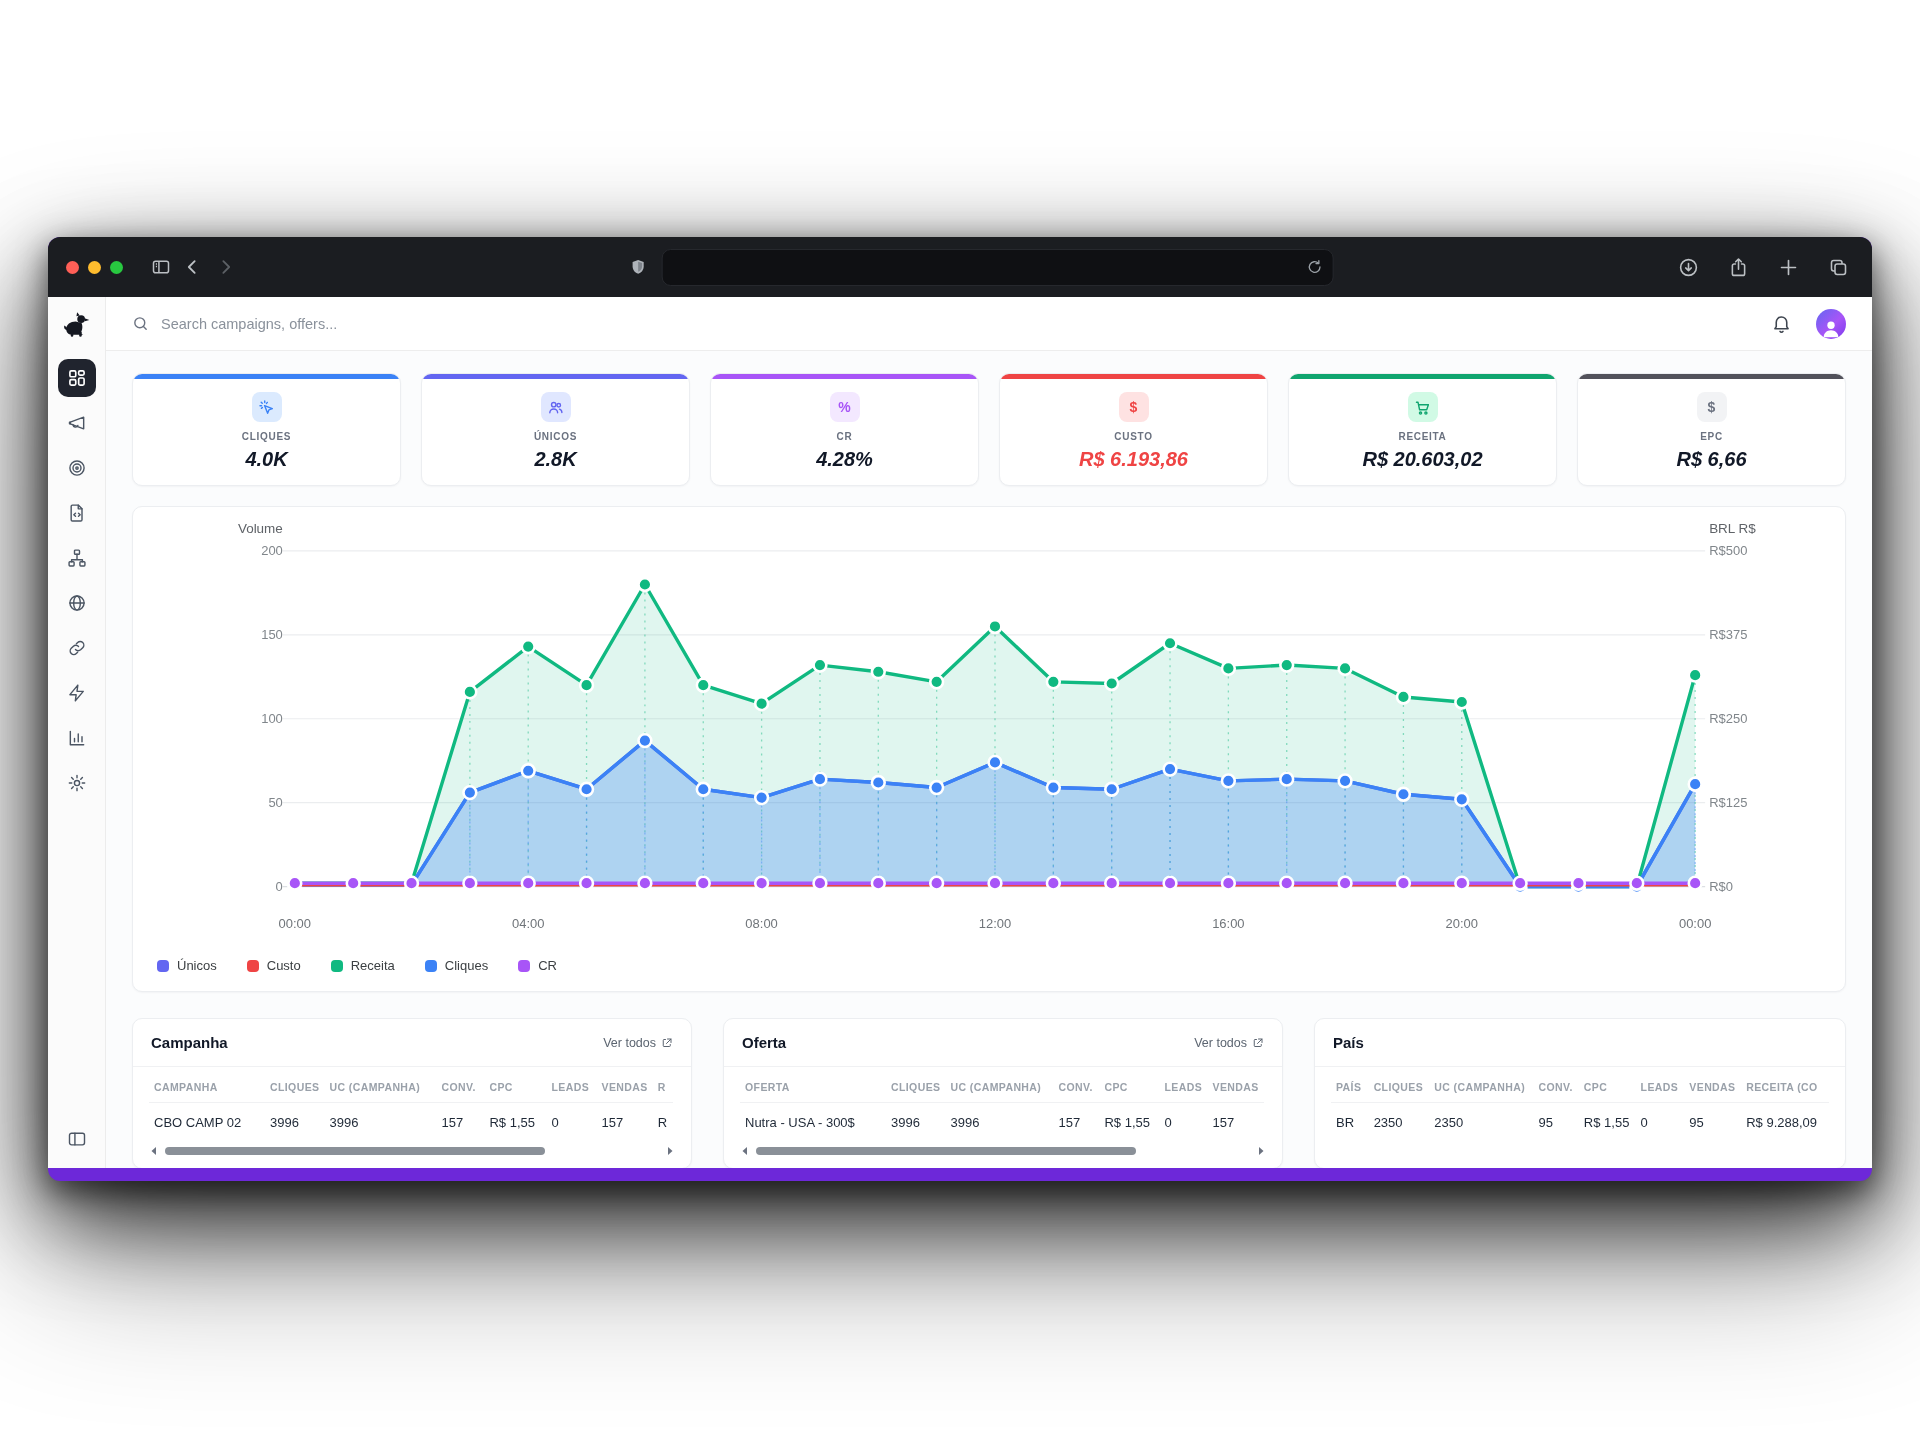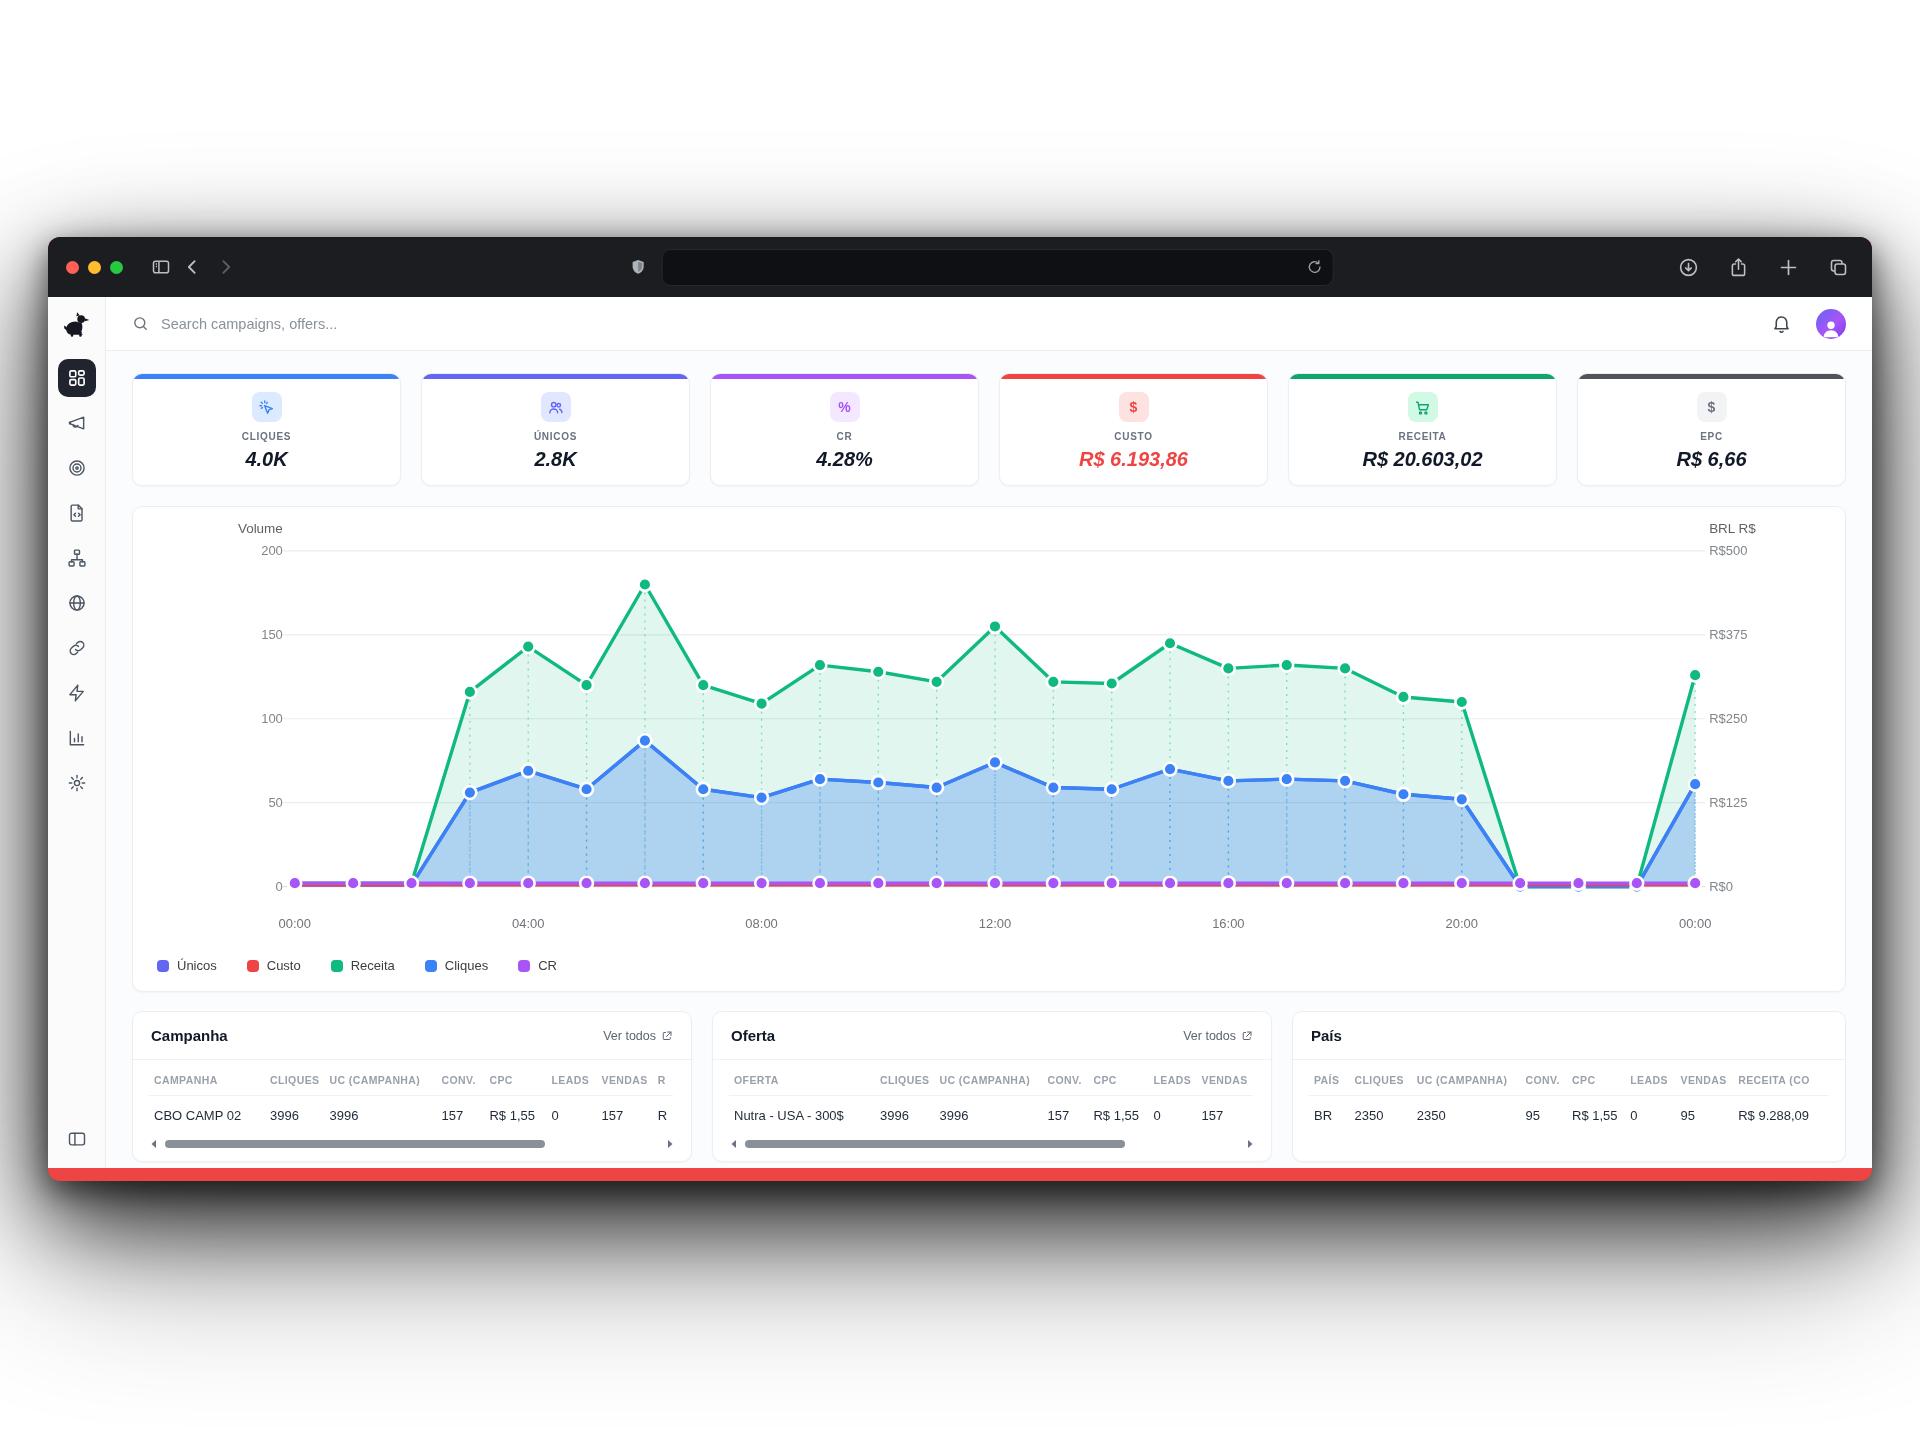--- a/index.html
+++ b/index.html
@@ -1,21 +1,21 @@
 <!DOCTYPE html>
 <html><head>
 <meta charset="utf-8">
 <style>
   * { margin:0; padding:0; box-sizing:border-box; }
   html,body { width:1920px; height:1440px; background:#ffffff; font-family:"Liberation Sans","DejaVu Sans",sans-serif; }
 
   
   .window {
     position:absolute; left:48px; top:237px; width:1824px; height:944px;
-    background:#ef4444; border-radius:12px; overflow:hidden;
+    background:#6d28d9; border-radius:12px; overflow:hidden;
     box-shadow:0 10px 30px rgba(0,0,0,.55), 0 35px 90px rgba(0,0,0,.75), 0 70px 160px rgba(0,0,0,.45);
   }
   .toolbar { height:60px; background:#1b1d21; display:flex; align-items:center; padding:0 18px; position:relative; }
   .lights { display:flex; gap:9px; margin-right:22px; }
   .light { width:13px; height:13px; border-radius:50%; }
   .tb-btn { background:none; border:none; color:#bcc0c4; display:flex; align-items:center; justify-content:center; width:32px; height:32px; cursor:default; }
   .tb-btn.disabled { color:#5c6065; }
   .urlwrap { position:absolute; left:50%; transform:translateX(-47%); display:flex; align-items:center; gap:14px; }
   .urlbar { width:672px; height:37px; background:#0f1013; border:1px solid #26282d; border-radius:9px; display:flex; align-items:center; justify-content:flex-end; padding:0 10px; color:#9aa0a6; }
   .urlbar input { flex:1; background:transparent; border:none; outline:none; color:#e8eaed; font-size:14px; }
@@ -47,21 +47,21 @@
   .kpi-label { font-size:10px; font-weight:600; color:#6b7280; letter-spacing:.7px; margin-bottom:6px; }
   .kpi-value { font-size:20px; font-weight:800; color:#111827;font-style:italic; }
 
   
   .chart-card { margin-top:20px; background:#fff; border:1px solid #eceef1; border-radius:10px; box-shadow:0 1px 2px rgba(16,24,40,.04); padding:10px 12px 8px; }
   .legend { display:flex; gap:30px; padding:6px 12px 10px; align-items:center; }
   .legend-item { display:flex; align-items:center; gap:8px; font-size:13px; color:#3c4043; cursor:pointer; }
   .legend-swatch { width:12px; height:12px; border-radius:4px; }
 
   
-  .tables-row { display:flex; gap:20px; margin-top:19px; }
+  .tables-row { display:flex; gap:31px; margin-top:26px; }
   .tcard { background:#fff; border:1px solid #eceef1; border-radius:10px; box-shadow:0 1px 2px rgba(16,24,40,.04); overflow:hidden; }
   .tcard.c1 { width:560px; } .tcard.c2 { width:560px; } .tcard.c3 { flex:1; }
   .tcard-head { display:flex; align-items:center; justify-content:space-between; padding:15px 18px; border-bottom:1px solid #f0f1f3; }
   .tcard-title { font-size:15px; font-weight:700; color:#111827; }
   .tcard-link { font-size:12.5px; color:#5b6470; display:flex; align-items:center; gap:5px; cursor:pointer; }
   .twrap { padding:2px 16px 0; overflow:hidden; }
   table { border-collapse:collapse; table-layout:fixed; }
   th { font-size:10.5px; color:#9aa1aa; font-weight:600; text-align:left; letter-spacing:.4px; padding:12px 5px 9px; white-space:nowrap; overflow:hidden; }
   td { font-size:13px; color:#1f2937; text-align:left; padding:12px 5px; border-top:1px solid #f0f1f3; white-space:nowrap; overflow:hidden; }
   .hscroll { display:flex; align-items:center; gap:6px; padding:4px 16px 12px; color:#6b7280; }

